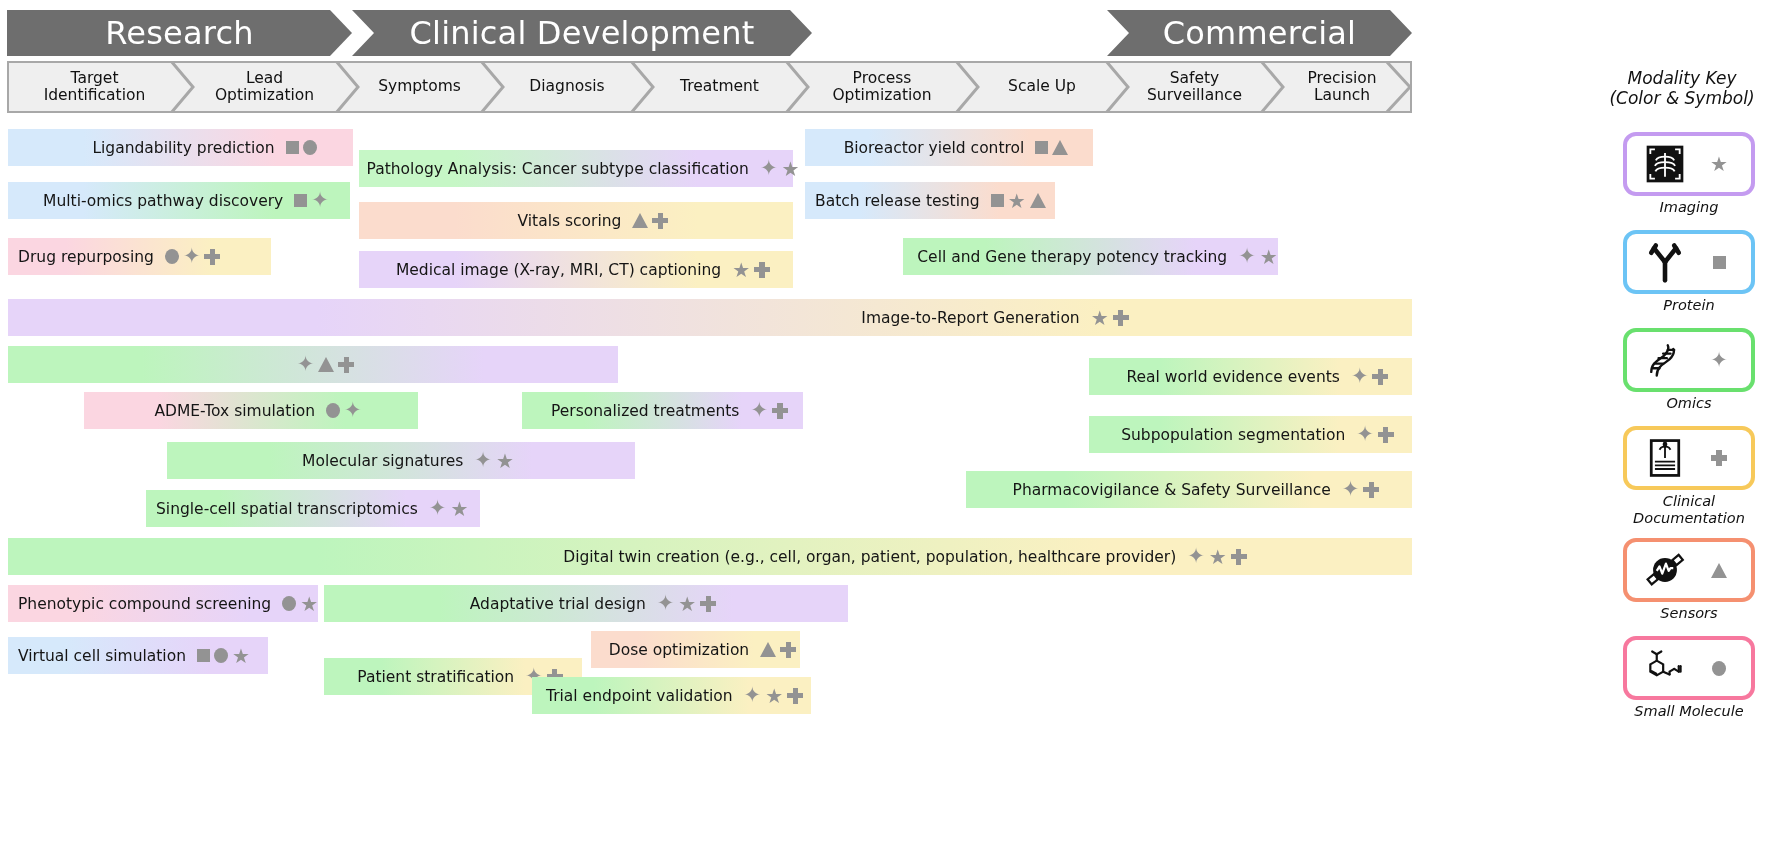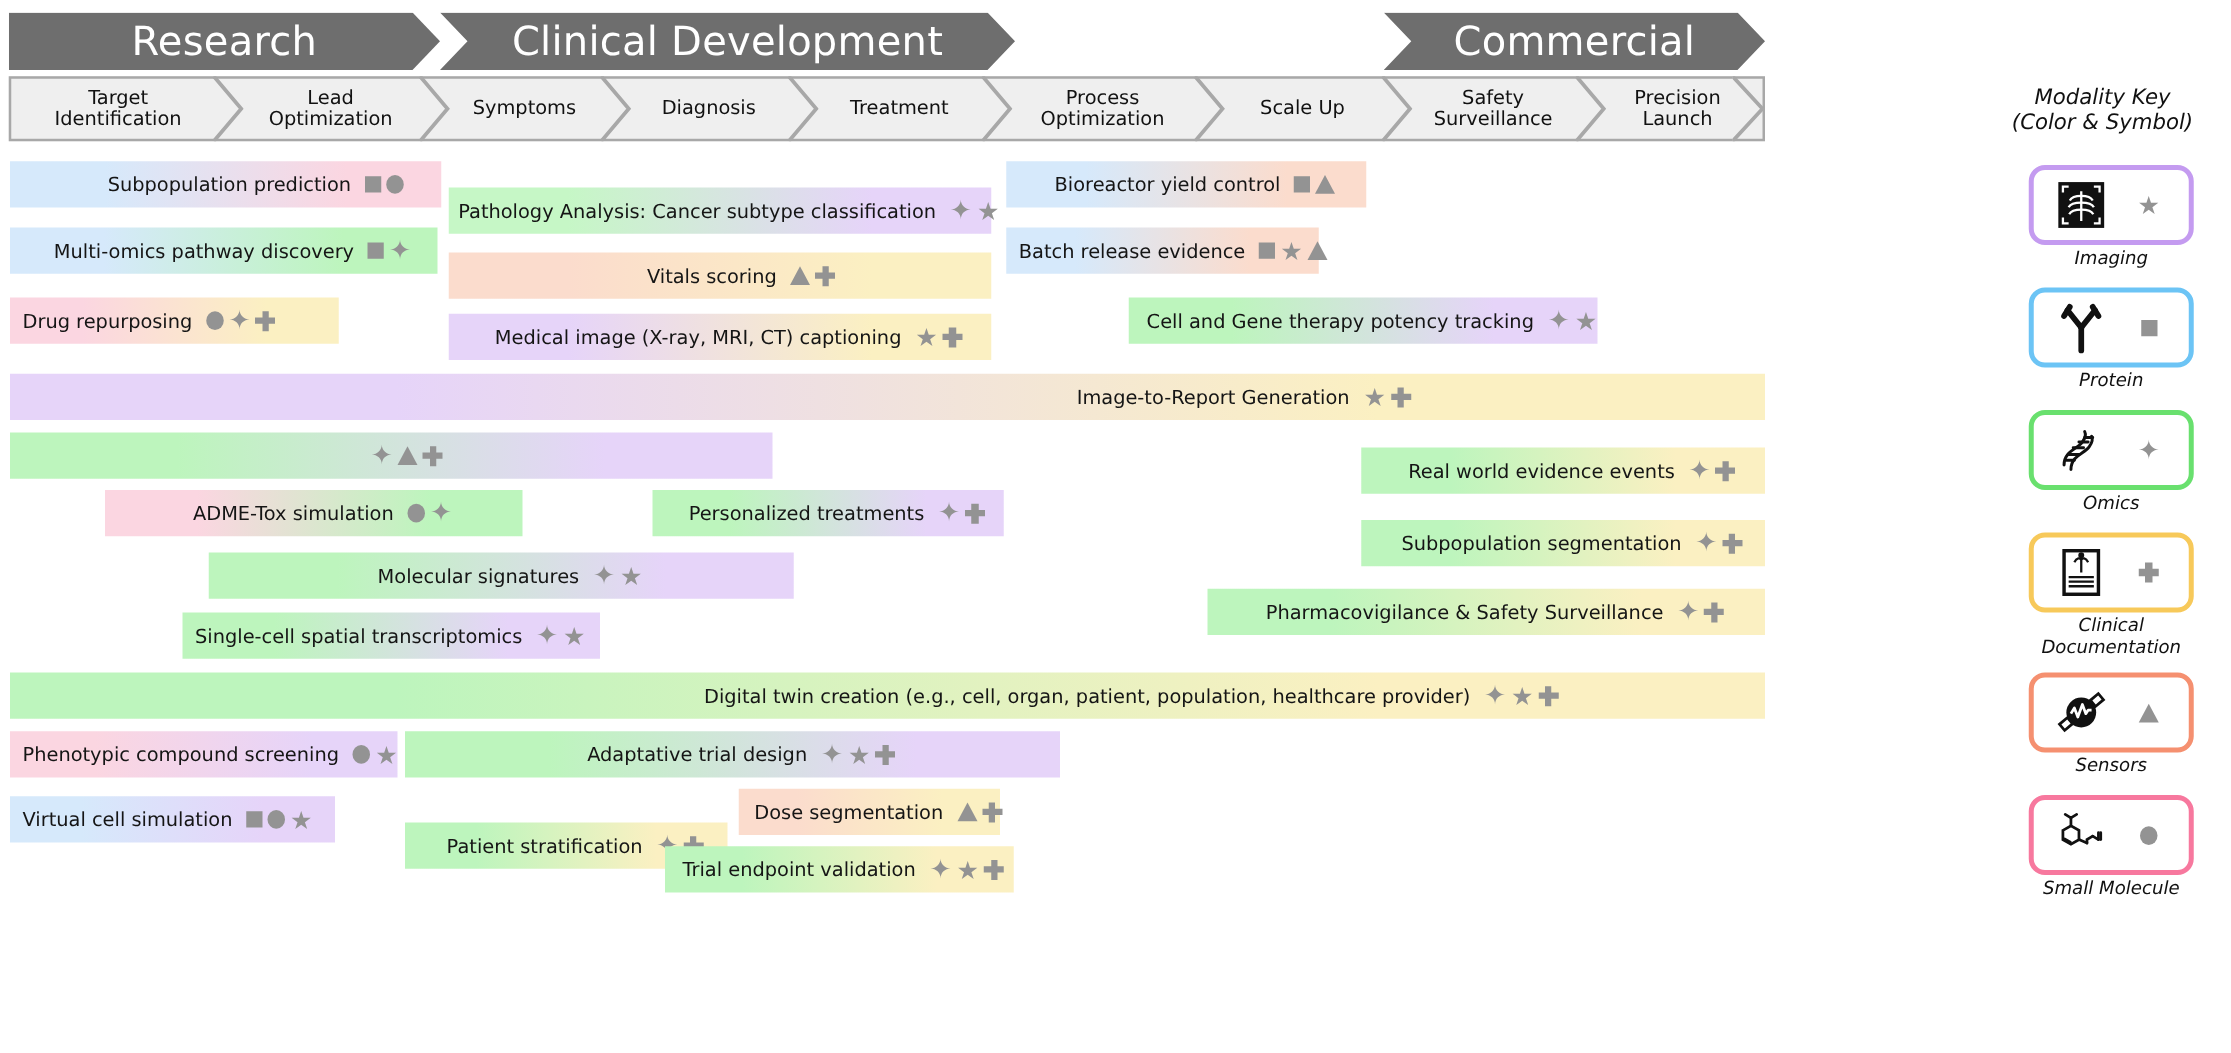--- a/index.html
+++ b/index.html
@@ -88,21 +88,21 @@
         <span class="substage-label">Safety
 Surveillance</span>
       </div>
       <div class="substage" style="left: 1265px; width: 140px;">
         <span class="substage-label">Precision
 Launch</span>
       </div>
     </div>
   <div id="bars-layer">
       <div class="bar" style="left: 8px; top: 129px; width: 345px; background: linear-gradient(90deg, rgb(214, 233, 251) 0%, rgb(214, 233, 251) 22%, rgb(251, 214, 225) 78%, rgb(251, 214, 225) 100%); justify-content: center; padding-left: 48px;">
-        <span class="lbl">Subpopulation prediction</span>
+        <span class="lbl">Ligandability prediction</span>
         <span class="syms">
           <span class="sym sym-square"></span>
           <span class="sym sym-circle"></span>
         </span>
       </div>
       <div class="bar" style="left: 359px; top: 150px; width: 434px; background: linear-gradient(90deg, rgb(198, 247, 198) 0%, rgb(198, 247, 198) 22%, rgb(230, 212, 249) 78%, rgb(230, 212, 249) 100%); justify-content: center; padding-left: 14px;">
         <span class="lbl">Pathology Analysis: Cancer subtype classification</span>
         <span class="syms">
           <span class="sym sym-diamond">✦</span>
           <span class="sym sym-star">★</span>
@@ -123,21 +123,21 @@
         </span>
       </div>
       <div class="bar" style="left: 359px; top: 202px; width: 434px; background: linear-gradient(90deg, rgb(251, 220, 205) 0%, rgb(251, 220, 205) 22%, rgb(251, 240, 194) 78%, rgb(251, 240, 194) 100%); justify-content: center; padding-left: 34px;">
         <span class="lbl">Vitals scoring</span>
         <span class="syms">
           <span class="sym sym-tri"></span>
           <span class="sym sym-plus"></span>
         </span>
       </div>
       <div class="bar" style="left: 805px; top: 182px; width: 250px; background: linear-gradient(90deg, rgb(214, 233, 251) 0%, rgb(214, 233, 251) 22%, rgb(251, 220, 205) 78%, rgb(251, 220, 205) 100%); justify-content: flex-start; padding-left: 10px;">
-        <span class="lbl">Batch release evidence</span>
+        <span class="lbl">Batch release testing</span>
         <span class="syms">
           <span class="sym sym-square"></span>
           <span class="sym sym-star">★</span>
           <span class="sym sym-tri"></span>
         </span>
       </div>
       <div class="bar" style="left: 8px; top: 238px; width: 263px; background: linear-gradient(90deg, rgb(251, 214, 225) 0%, rgb(251, 214, 225) 22%, rgb(251, 240, 194) 78%, rgb(251, 240, 194) 100%); justify-content: flex-start; padding-left: 10px;">
         <span class="lbl">Drug repurposing</span>
         <span class="syms">
           <span class="sym sym-circle"></span>
@@ -254,21 +254,21 @@
         </span>
       </div>
       <div class="bar" style="left: 324px; top: 658px; width: 258px; background: linear-gradient(90deg, rgb(189, 245, 189) 0%, rgb(189, 245, 189) 22%, rgb(251, 240, 194) 78%, rgb(251, 240, 194) 100%); justify-content: center; padding-left: 14px;">
         <span class="lbl">Patient stratification</span>
         <span class="syms">
           <span class="sym sym-diamond">✦</span>
           <span class="sym sym-plus"></span>
         </span>
       </div>
       <div class="bar" style="left: 591px; top: 631px; width: 209px; background: linear-gradient(90deg, rgb(251, 220, 205) 0%, rgb(251, 220, 205) 22%, rgb(251, 240, 194) 78%, rgb(251, 240, 194) 100%); justify-content: center; padding-left: 14px;">
-        <span class="lbl">Dose segmentation</span>
+        <span class="lbl">Dose optimization</span>
         <span class="syms">
           <span class="sym sym-tri"></span>
           <span class="sym sym-plus"></span>
         </span>
       </div>
       <div class="bar" style="left: 532px; top: 677px; width: 279px; background: linear-gradient(90deg, rgb(189, 245, 189) 0%, rgb(189, 245, 189) 22%, rgb(251, 240, 194) 78%, rgb(251, 240, 194) 100%); padding-left: 14px;">
         <span class="lbl">Trial endpoint validation</span>
         <span class="syms">
           <span class="sym sym-diamond">✦</span>
           <span class="sym sym-star">★</span>

